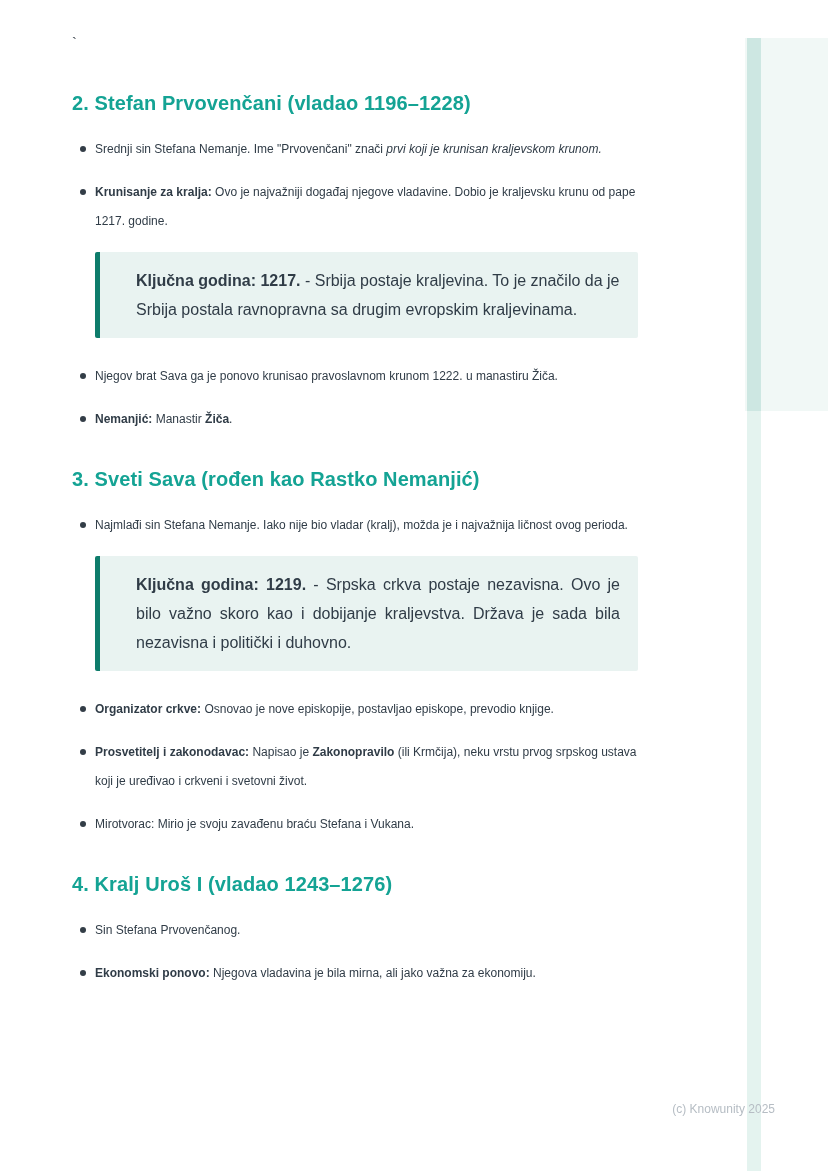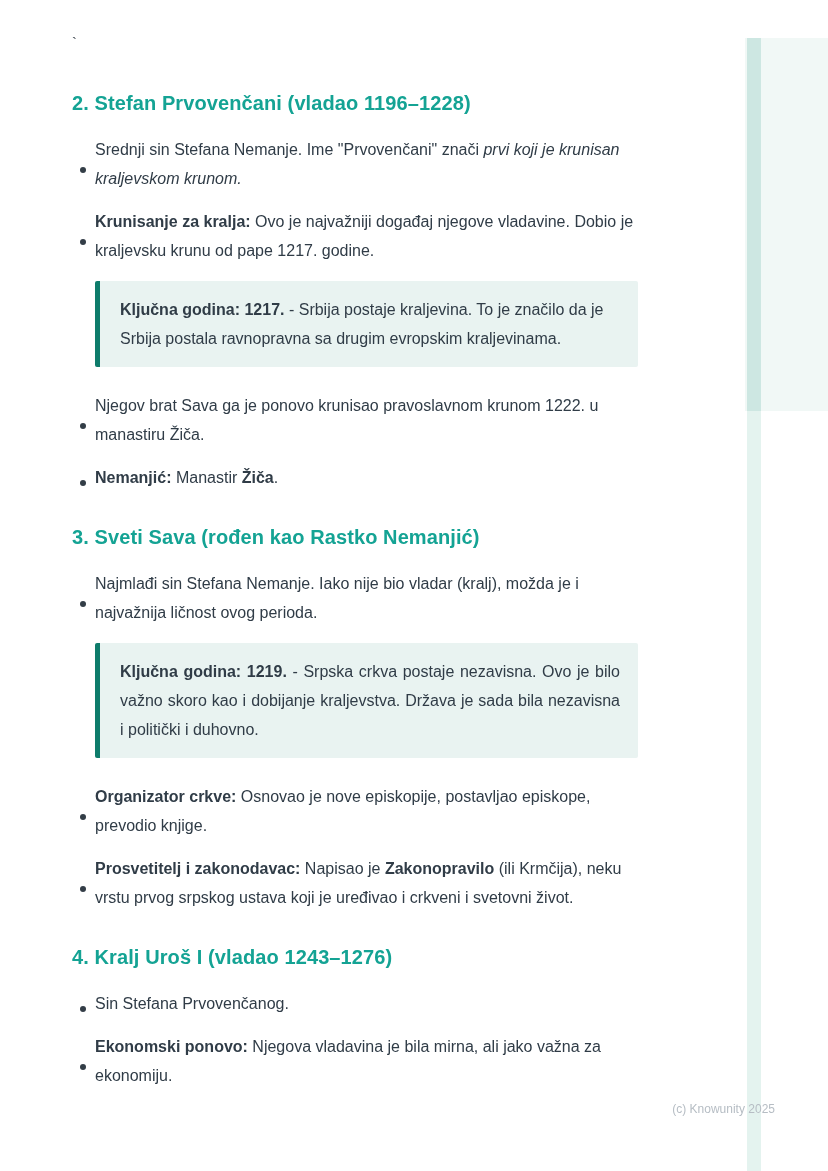--- a/index.html
+++ b/index.html
@@ -23,29 +23,29 @@
   .edge-band{position:absolute;top:38px;right:0;width:83px;height:373px;background:var(--edge-band);}
   .stripe{position:absolute;top:38px;right:67px;width:14px;height:1133px;background:var(--stripe-bottom);}
   .stripe-thumb{width:100%;height:373px;background:var(--stripe-top);}
   .stray{position:absolute;left:72px;top:34px;font-size:15px;color:#3a434c;}
   .content{position:absolute;left:72px;top:92px;width:566px;}
   .sec-heading{
     font-size:20px;font-weight:bold;color:var(--heading);
     margin:34px 0 20px;letter-spacing:.1px;
   }
   .sec-heading:first-child{margin-top:0;}
-  .bullet{display:flex;margin:0 0 14px;font-size:16px;line-height:29px;align-items:center;}
+  .bullet{display:flex;margin:0 0 14px;font-size:12px;line-height:29px;}
   .dot{flex:none;width:6px;height:6px;border-radius:50%;background:#333d47;margin:11px 9px 0 8px;}
   .runs{flex:1;min-width:0;}
   .b{font-weight:bold;margin-top:7px;}
   .i{font-style:italic;}
   .callout{
     margin:16px 0 24px 23px;background:var(--callout-bg);
     border-left:5px solid var(--callout-border);
-    border-radius:2px;padding:14px 18px 14px 20px;
+    border-radius:2px;padding:14px 18px 14px 36px;
   }
   .callout p{font-size:16px;line-height:29px;}
   .callout.justify p{text-align:justify;}
   .watermark{
     position:absolute;right:53px;top:1102px;
     font-size:12px;color:var(--watermark);white-space:nowrap;
   }
 </style>
 </head>
 <body>
@@ -88,20 +88,24 @@
         <p><span class="b">Ključna godina: 1219.</span><span> - Srpska crkva postaje nezavisna. Ovo je bilo važno skoro kao i dobijanje kraljevstva. Država je sada bila nezavisna i politički i duhovno.</span></p>
       </div>
       <div class="bullet">
         <span class="dot"></span>
         <div class="runs"><span class="b">Organizator crkve:</span><span> Osnovao je nove episkopije, postavljao episkope, prevodio knjige.</span></div>
       </div>
       <div class="bullet">
         <span class="dot"></span>
         <div class="runs"><span class="b">Prosvetitelj i zakonodavac:</span><span> Napisao je </span><span class="b">Zakonopravilo</span><span> (ili Krmčija), neku vrstu prvog srpskog ustava koji je uređivao i crkveni i svetovni život.</span></div>
       </div>
+      <div class="bullet">
+        <span class="dot"></span>
+        <div class="runs"><span>Mirotvorac: Mirio je svoju zavađenu braću Stefana i Vukana.</span></div>
+      </div>
       <h2 class="sec-heading">4. Kralj Uroš I (vladao 1243–1276)</h2>
       <div class="bullet">
         <span class="dot"></span>
         <div class="runs"><span>Sin Stefana Prvovenčanog.</span></div>
       </div>
       <div class="bullet">
         <span class="dot"></span>
         <div class="runs"><span class="b">Ekonomski ponovo:</span><span> Njegova vladavina je bila mirna, ali jako važna za ekonomiju.</span></div>
       </div>
     </main>

